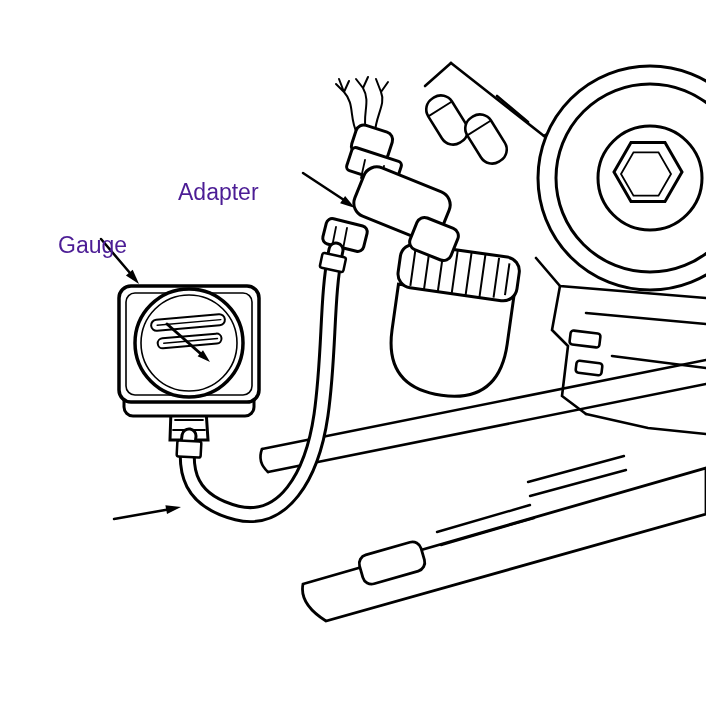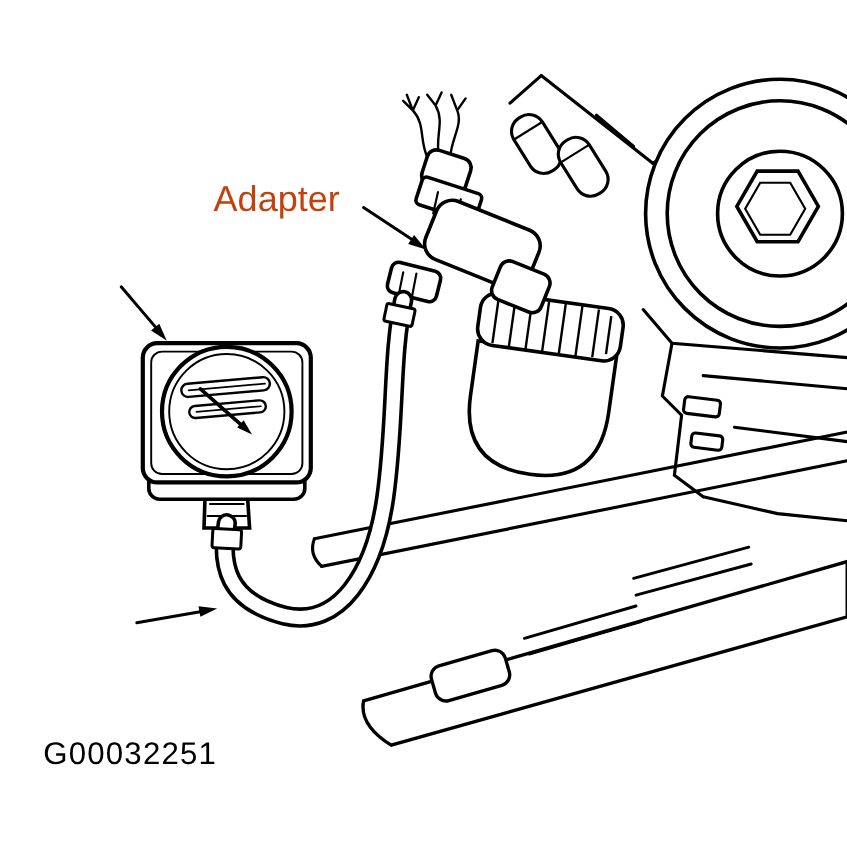--- a/index.html
+++ b/index.html
@@ -6,24 +6,25 @@
   .stage{
     position:relative;
     width:706px;height:710px;
     background:#ffffff;
     overflow:hidden;
     font-family:"Liberation Sans", sans-serif;
   }
   .stage svg{position:absolute;left:0;top:0;}
   .label{
     position:absolute;
-    color:#c2410c;
-    font-size:30px;
+    color:#4c1d95;
+    font-size:23px;
     line-height:1.1;
     white-space:nowrap;
+    margin-top:30px;
   }
   .fig-code{
     position:absolute;
     color:#000000;
     font-size:26px;
     letter-spacing:1px;
     white-space:nowrap;
   }
 </style>
 </head>
@@ -145,15 +146,15 @@
         <polygon points="139,284 125.9,275.5 132.7,269.7" fill="#000" stroke="none"></polygon>
       </g>
       <g>
         <path d="M114,519 L168,509.5" fill="none"></path>
         <polygon points="181,507 167,514 165.4,505.2" fill="#000" stroke="none"></polygon>
       </g>
     </g>
   </svg>
 
   <div class="label" style="left:178px;top:150px">Adapter</div>
-  <div class="fig-code" style="left:36px;top:613px">G00032251</div>
+  <div class="label" style="left:58px;top:203px">Gauge</div>
 
 </div>
 
 </body></html>

